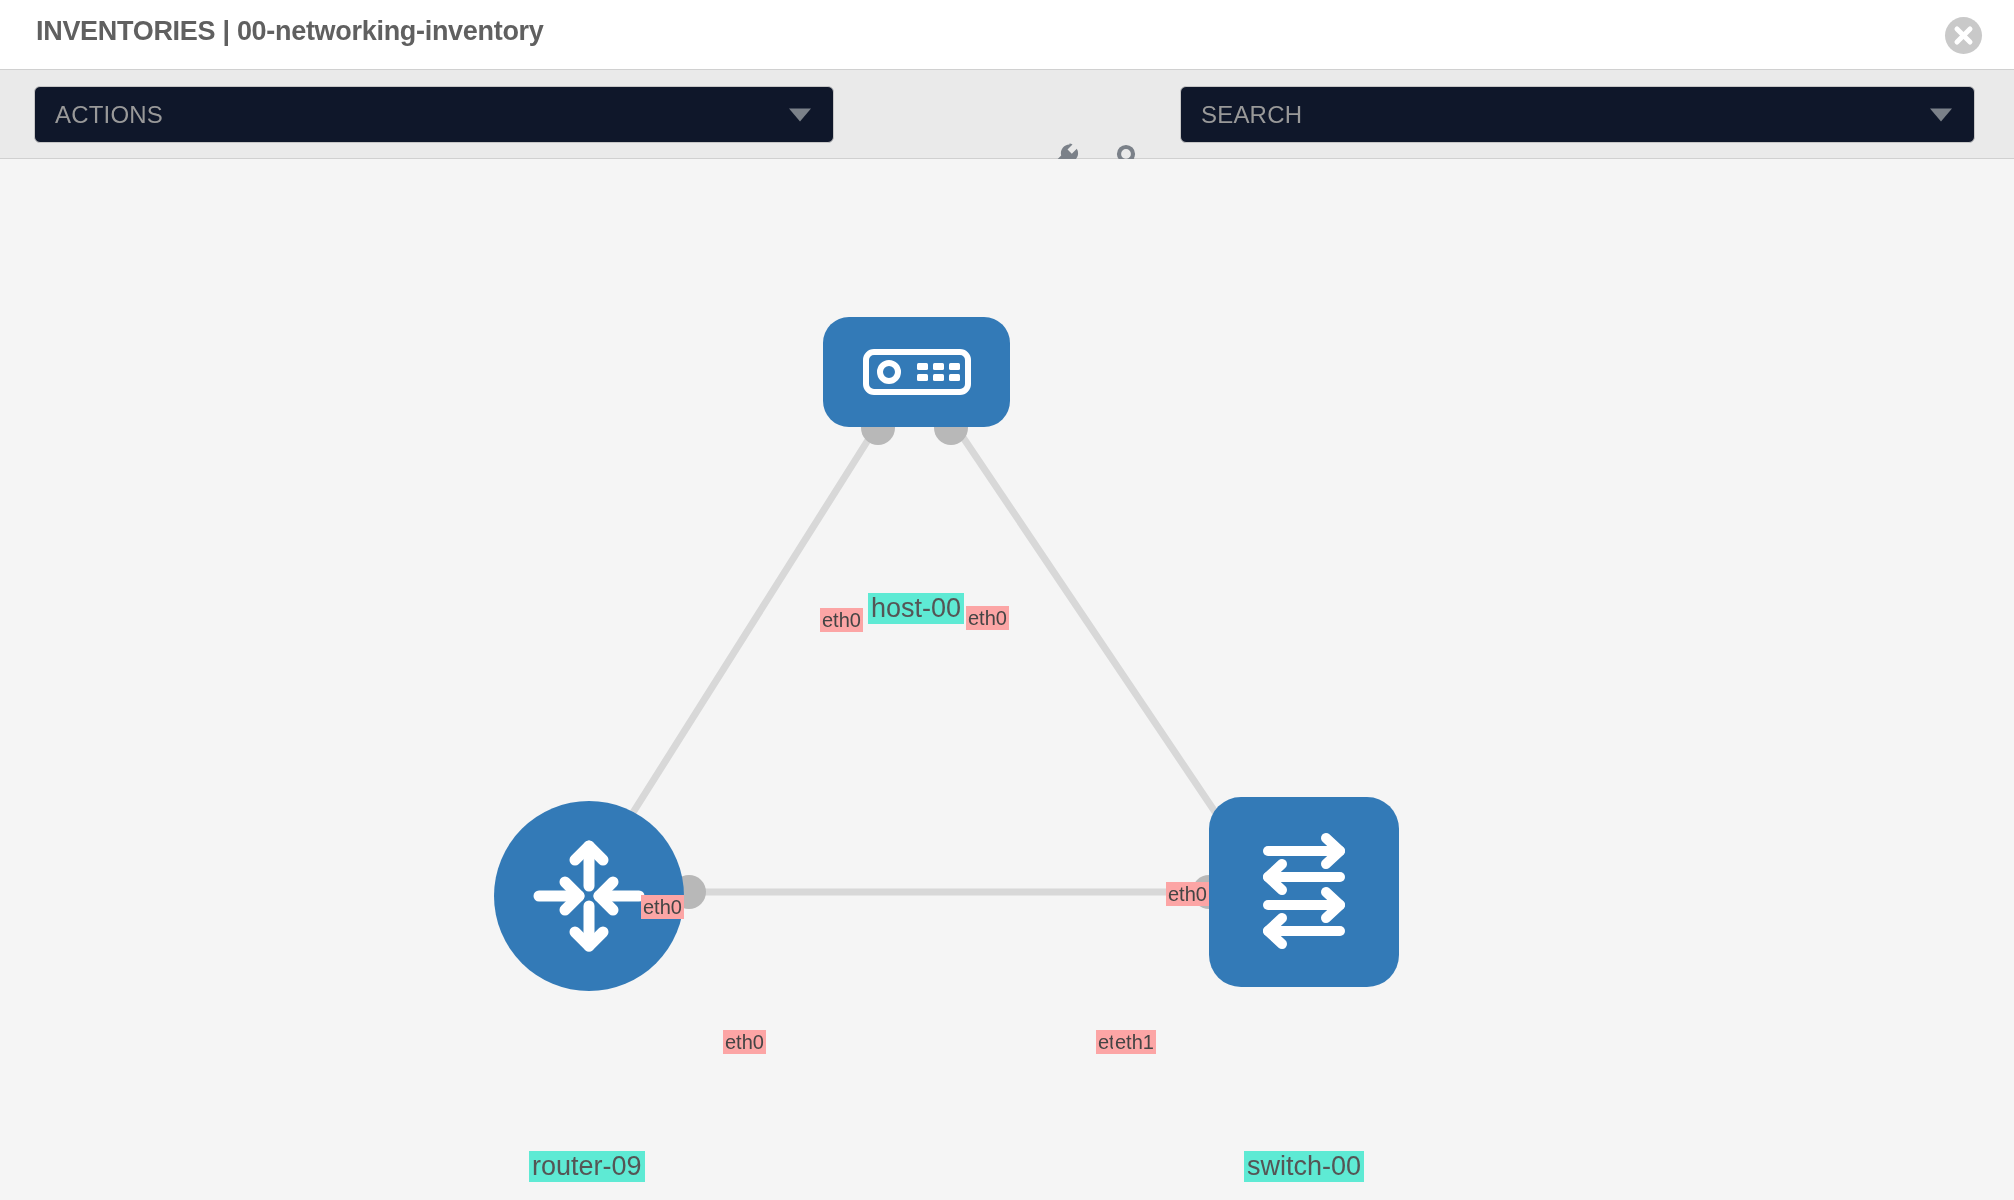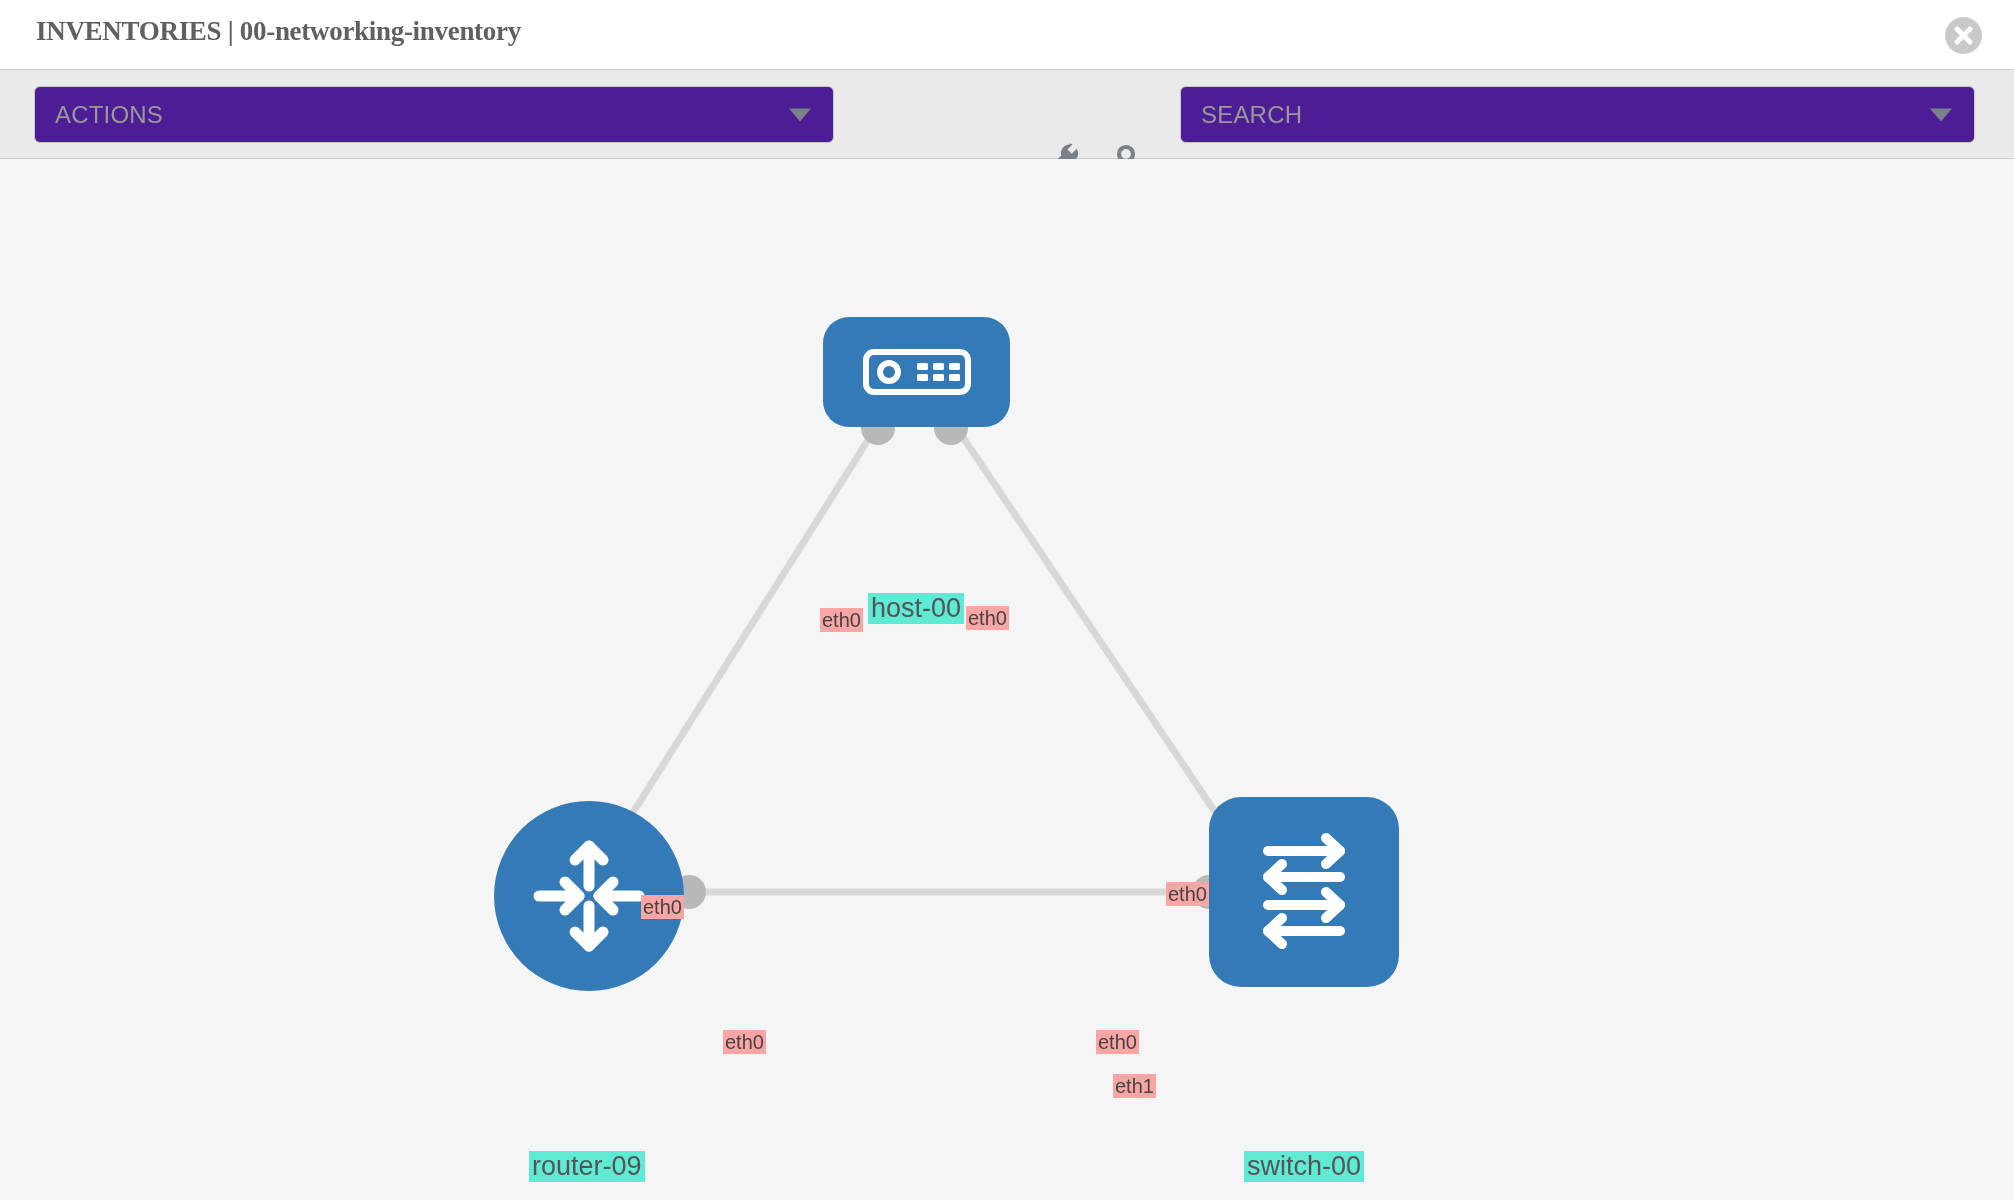--- a/index.html
+++ b/index.html
@@ -7,21 +7,21 @@
     width: 2014px; height: 1200px;
     overflow: hidden;
     background: #ffffff;
     font-family: "Liberation Sans", sans-serif;
   }
   #app { position: relative; width: 2014px; height: 1200px; background:#ffffff; }
 
   
   .header {
     position: absolute; left:0; top:0; width:2014px; height:69px;
-    background:#ffffff; box-sizing:border-box;font-family:Liberation Serif, serif;
+    background:#ffffff; box-sizing:border-box;
   }
   .header-title {
     position:absolute; left:36px; top:16px;
     font-size:27px; font-weight:bold; color:#606060;
     letter-spacing:-0.3px; white-space:nowrap;
   }
   .close-btn {
     position:absolute; left:1945px; top:17px;
     width:37px; height:37px; border-radius:50%;
     background:#c9c9c9; cursor:pointer;
@@ -30,21 +30,21 @@
 
   
   .toolbar {
     position:absolute; left:0; top:69px; width:2014px; height:90px;
     background:#eaeaea;
     border-top:1px solid #d0d0d0;
     border-bottom:1px solid #d0d0d0;
     box-sizing:border-box;
   }
   .select-box {
-    position:absolute; background:#4c1d95;
+    position:absolute; background:#0f172a;
     border:1px solid #c6c6c6; border-radius:6px;
     box-sizing:border-box;
   }
   .actions-select { left:34px; top:16px; width:800px; height:57px; }
   .search-select  { left:1180px; top:16px; width:795px; height:57px; }
   .select-label {
     position:absolute; left:20px; top:50%; transform:translateY(-50%);
     font-size:24px; color:#999; letter-spacing:0.2px; white-space:nowrap;
   }
   .caret {
@@ -229,16 +229,16 @@
     <div class="if-label" style="left:966px; top:447px;">eth0</div>
 
     <div class="if-label" style="left:641px; top:736px;">eth0</div>
 
     <div class="if-label" style="left:1166px; top:723px;">eth0</div>
 
     <div class="if-label" style="left:723px; top:871px;">eth0</div>
 
     <div class="if-label" style="left:1096px; top:871px;">eth0</div>
 
-    <div class="if-label" style="left:1113px; top:871px;margin-top:44px;">eth1</div>
+    <div class="if-label" style="left:1113px; top:871px;">eth1</div>
 
   </div>
 </div>
 
 </body></html>

